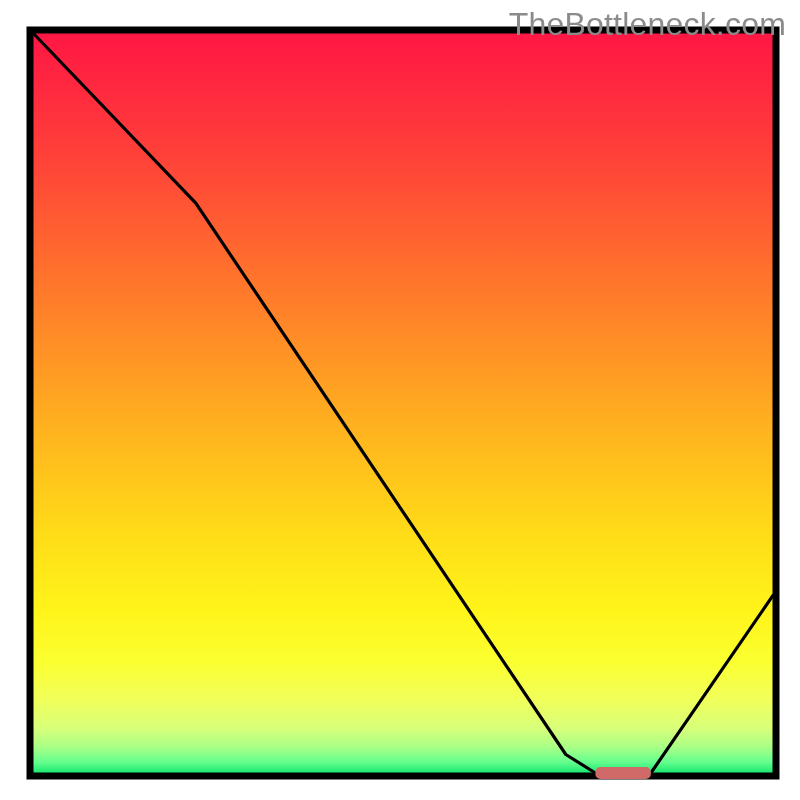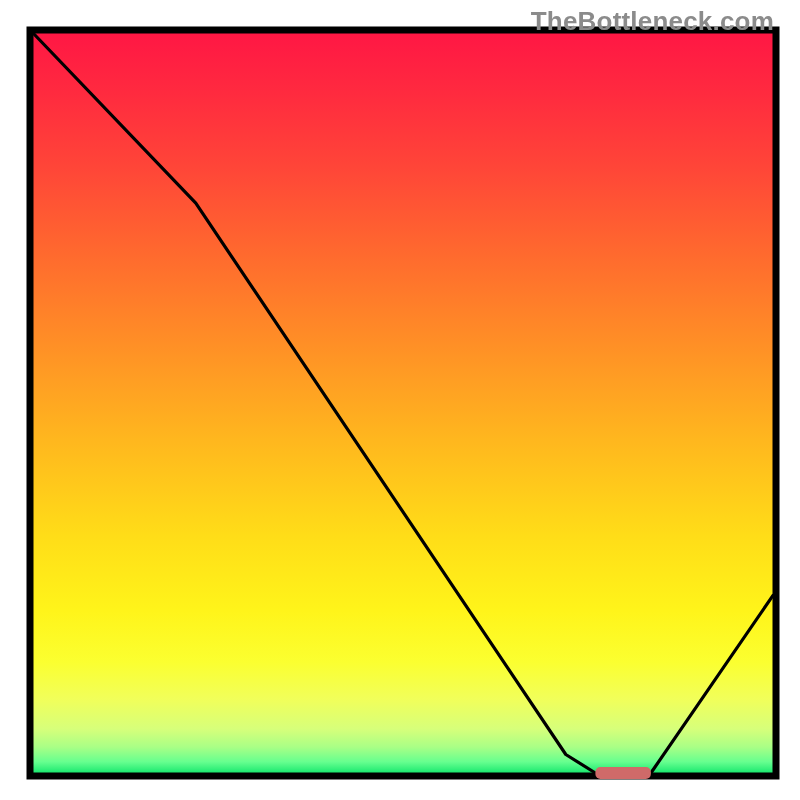--- a/index.html
+++ b/index.html
@@ -14,24 +14,24 @@
     position: relative;
     width: 800px;
     height: 800px;
   }
   svg {
     display: block;
   }
   .watermark {
     position: absolute;
     top: 6px;
-    right: 26px;
-    font-size: 26px;
+    right: 14px;
+    font-size: 32px;
     color: #8b8b8b;
-    font-weight: 700;
+    font-weight: 400;
     letter-spacing: 0.2px;
     user-select: none;
   }
 </style>
 </head>
 <body>
 
 <div class="chart-wrap">
 
   <svg id="chart-svg" width="800" height="800" viewBox="0 0 800 800">

